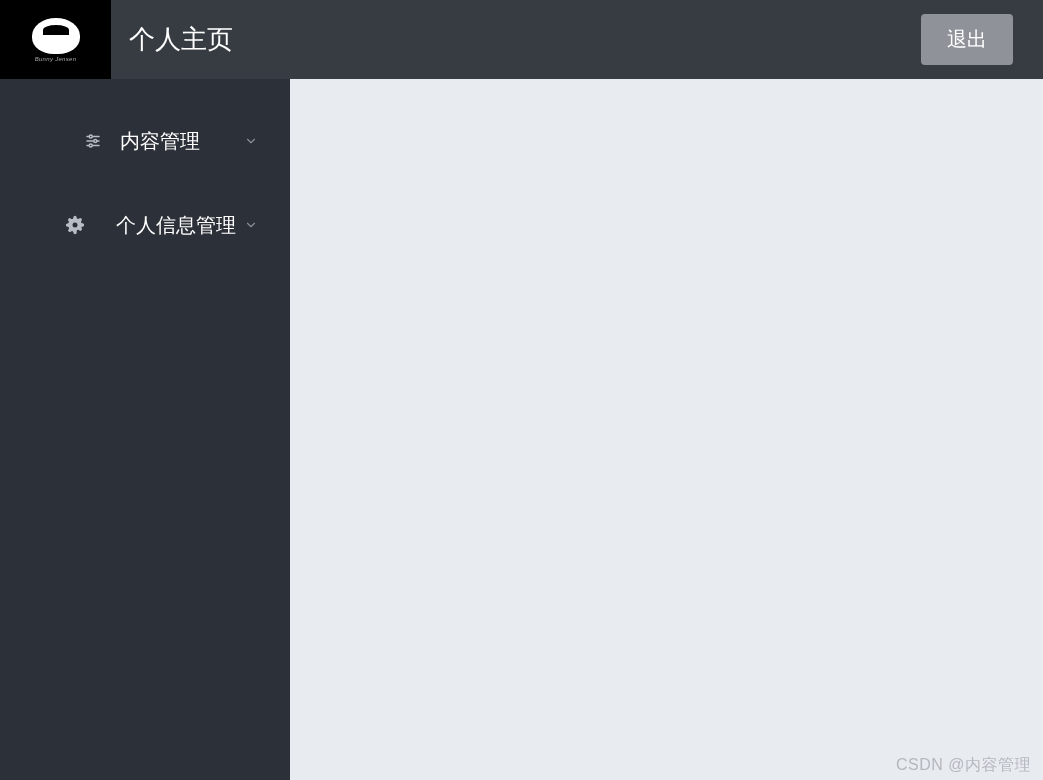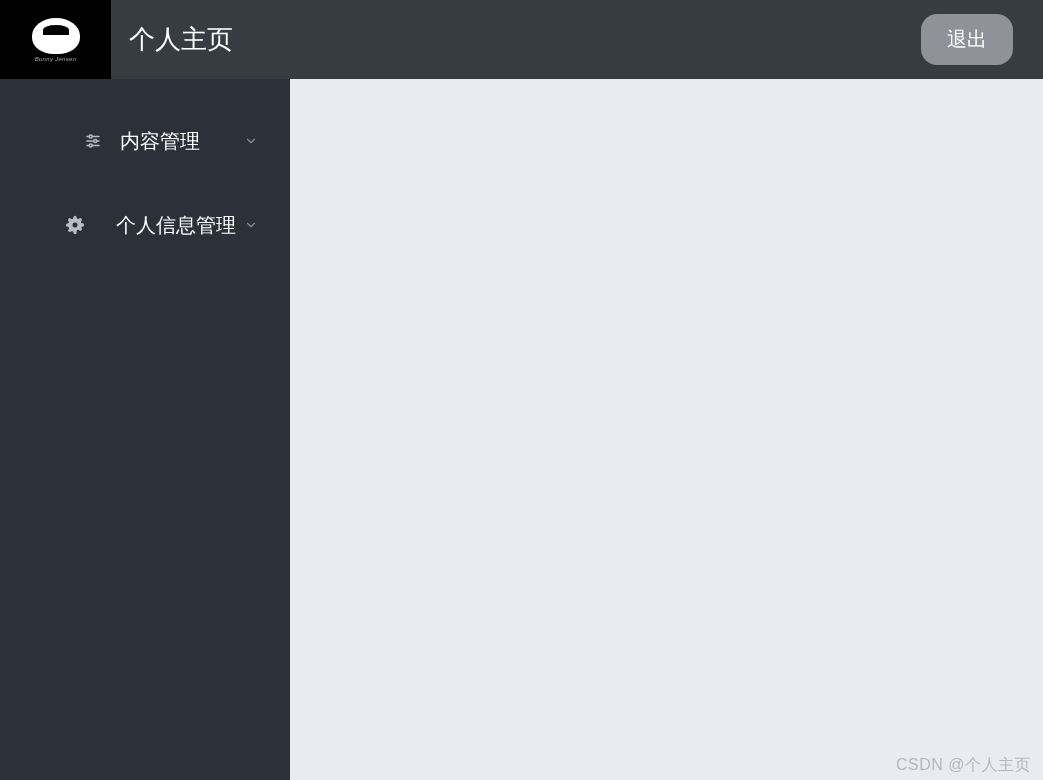--- a/index.html
+++ b/index.html
@@ -67,21 +67,21 @@
       font-size: 26px;
       font-weight: 400;
       margin-left: 18px;
     }
     .logout-btn {
       background: #8f9399;
       color: #ffffff;
       border: none;
       font-size: 20px;
       padding: 12px 26px;
-      border-radius: 16px;
+      border-radius: 4px;
       cursor: pointer;
     }
     .layout {
       display: flex;
       height: calc(100% - 79px);
     }
     .sidebar {
       width: 290px;
       background: #2c3038;
       padding-top: 20px;
@@ -184,15 +184,15 @@
       <span class="label">个人信息管理</span>
       <span class="chevron">
         <svg width="14" height="14" viewBox="0 0 24 24" fill="none" stroke="#8a8f99" stroke-width="2" stroke-linecap="round" stroke-linejoin="round">
           <polyline points="6 9 12 15 18 9"></polyline>
         </svg>
       </span>
     </div>
 
   </div>
   <div class="main-content">
-    <div class="watermark">CSDN @个人主页</div>
+    <div class="watermark">CSDN @内容管理</div>
   </div>
 </div>
 
 </body></html>

